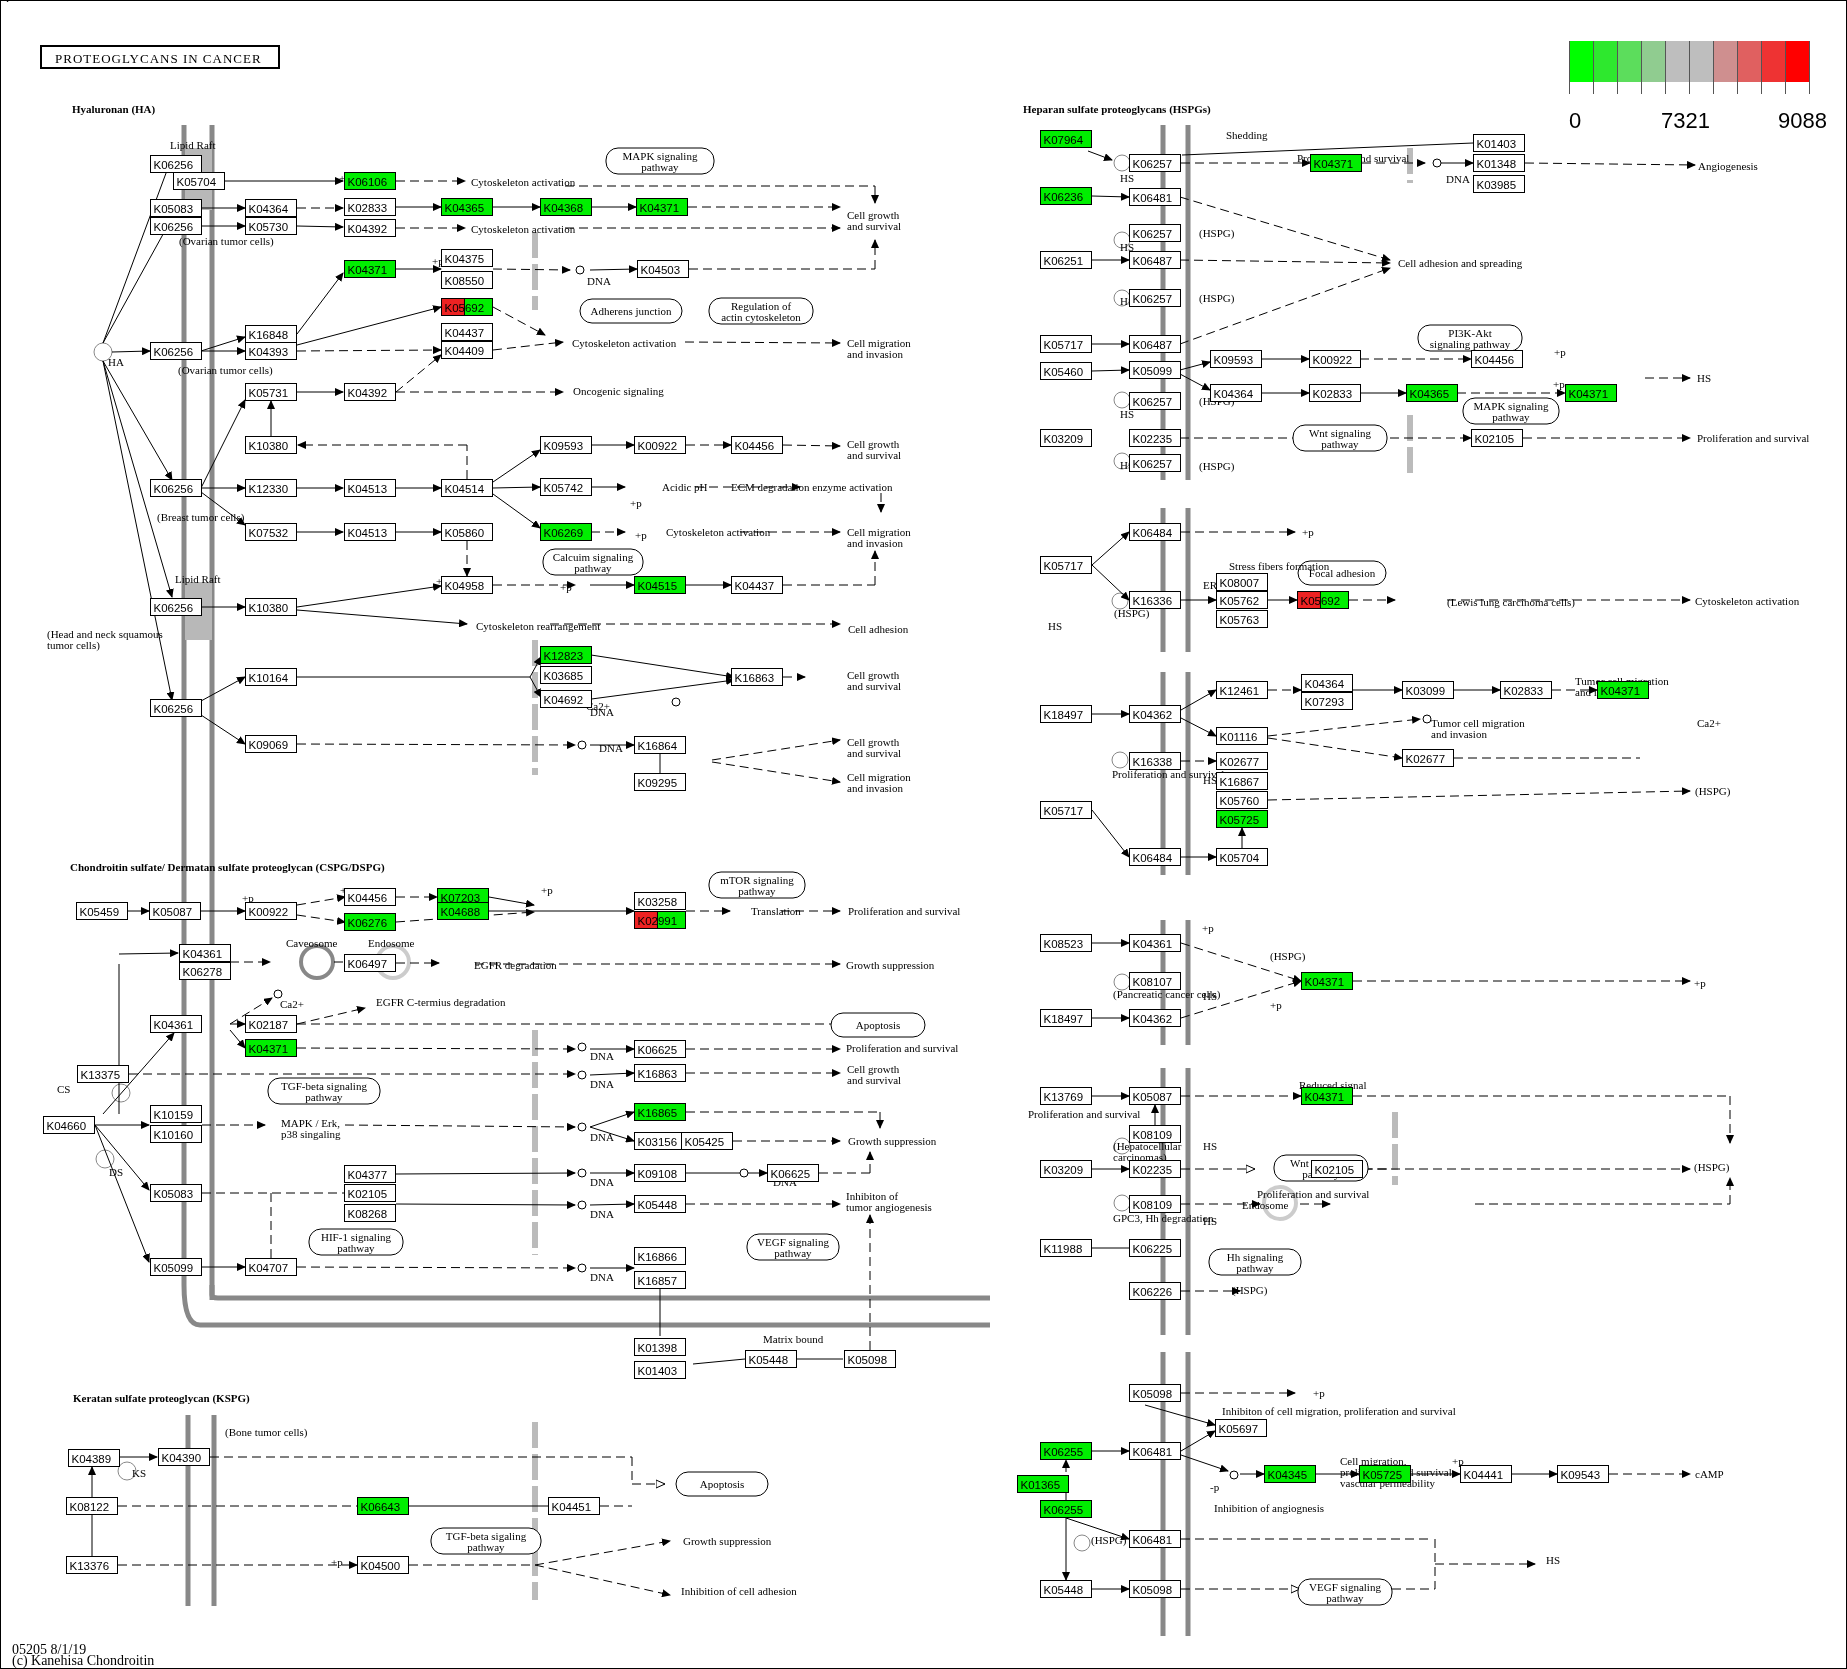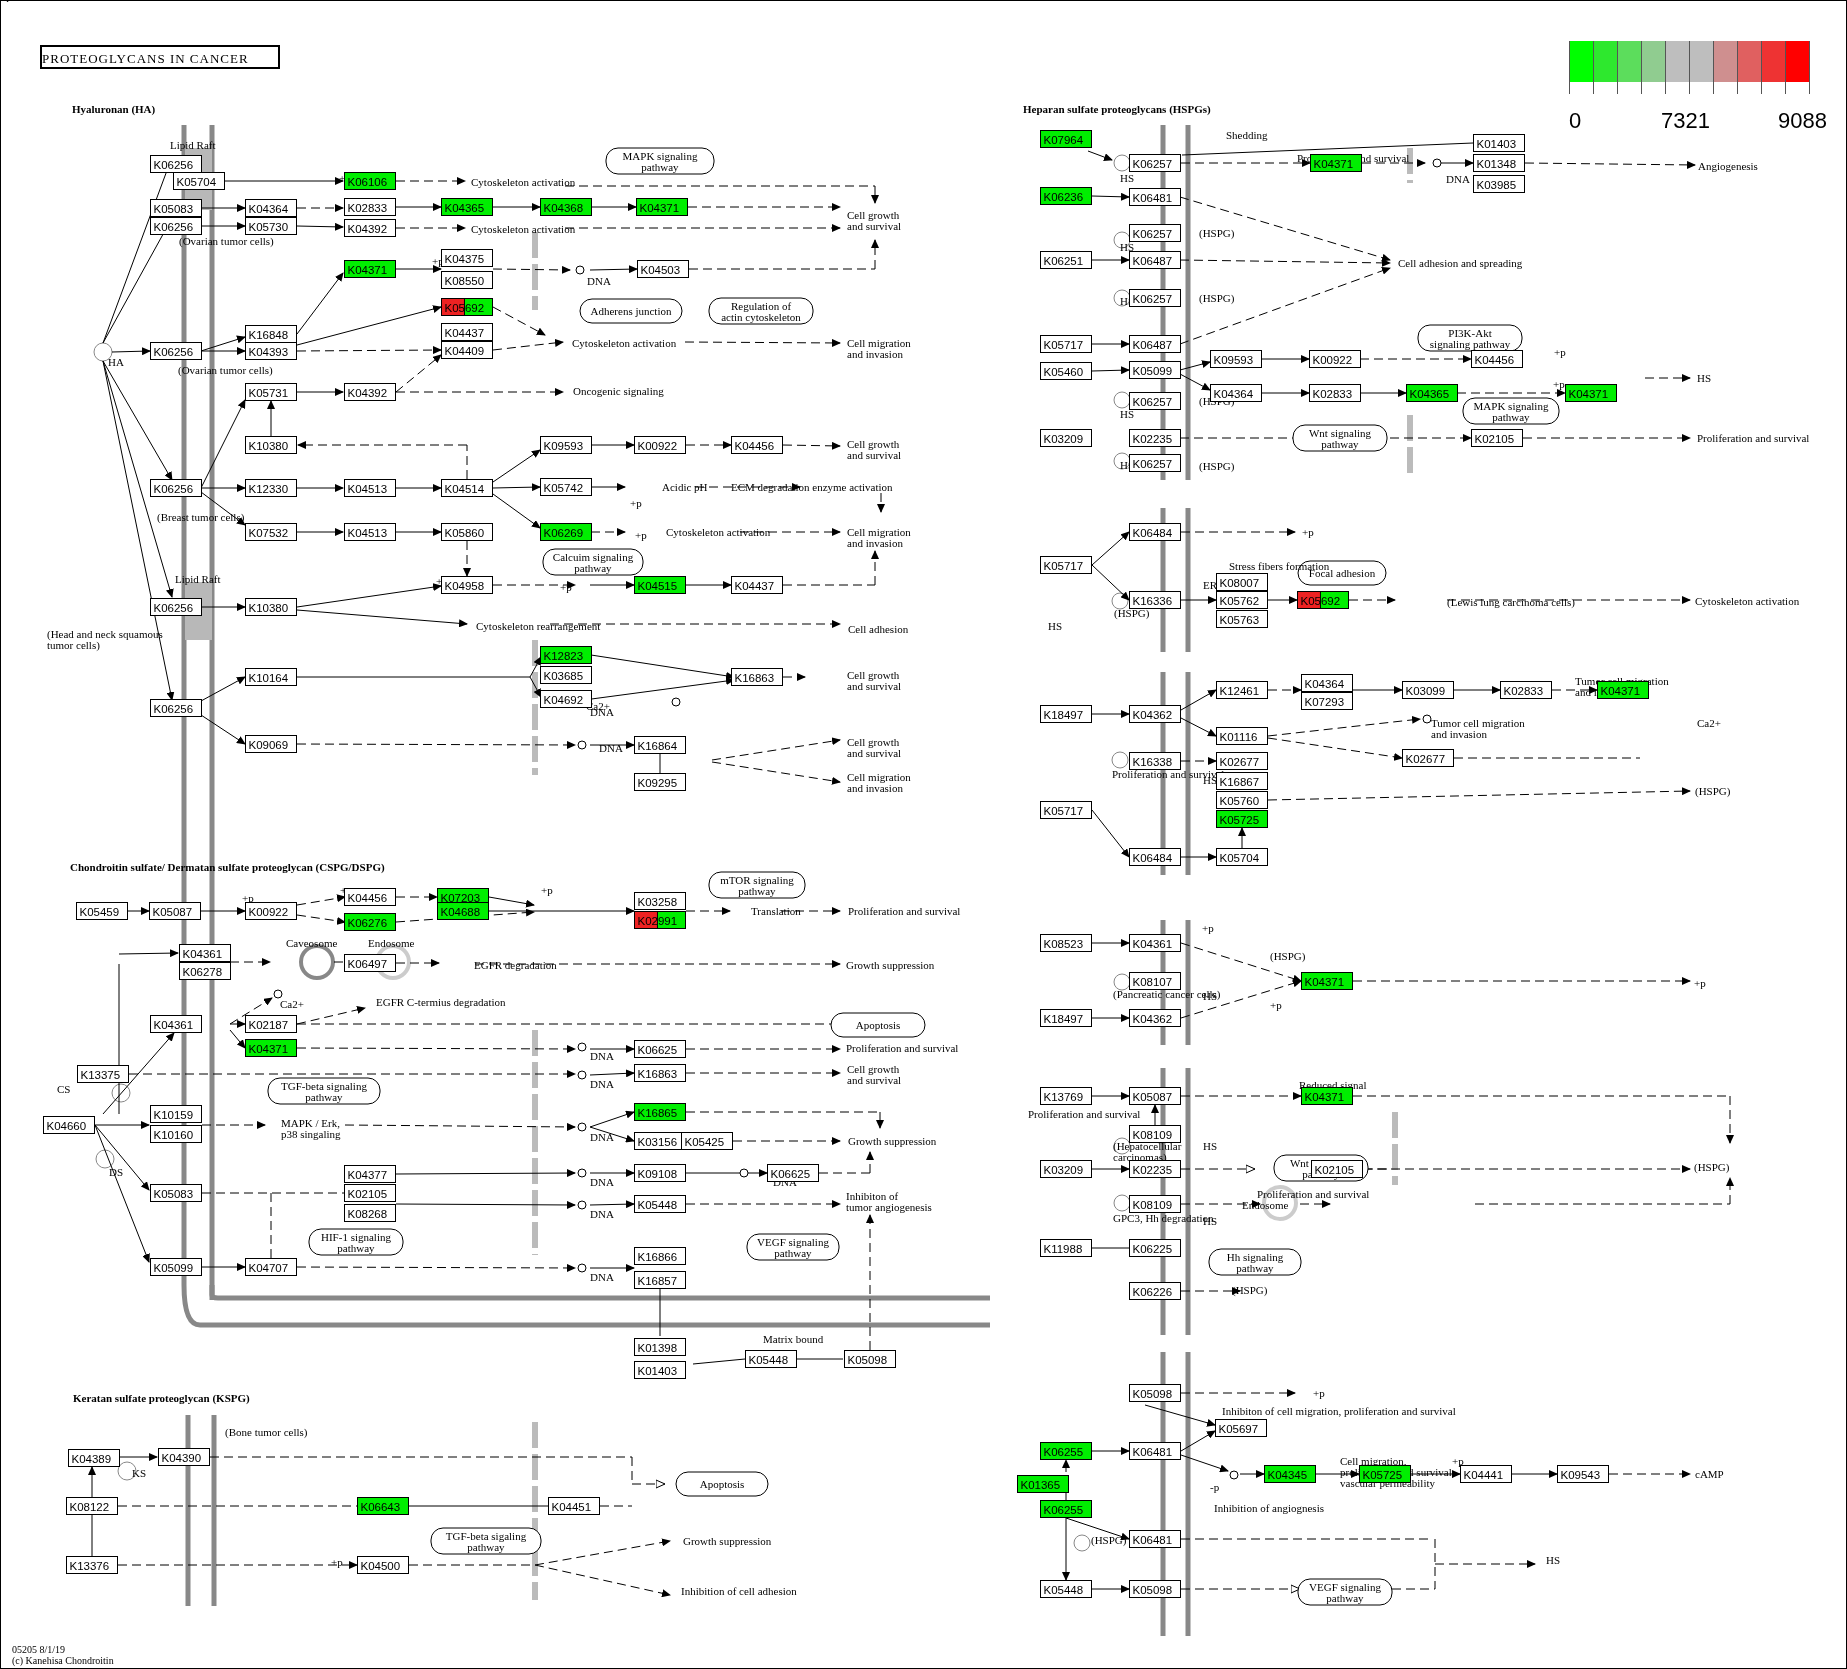--- a/index.html
+++ b/index.html
@@ -10,29 +10,29 @@
   .node text { font-family: "Liberation Sans", sans-serif; font-size: 11.5px; fill: #000; }
   .lbl { font-family: "Liberation Serif", serif; font-size: 11px; fill: #000; }
   .sec { font-family: "Liberation Serif", serif; font-size: 11px; font-weight: bold; fill: #000; }
   .pw rect { fill: #fff; stroke: #000; stroke-width: 1; }
   .pw text { font-family: "Liberation Serif", serif; font-size: 11px; fill: #000; }
   .edge { stroke: #000; stroke-width: 1; fill: none; }
   .dash { stroke-dasharray: 9 5; }
   .membrane { stroke: #888; stroke-width: 5; }
   .dgray { stroke: #bbb; stroke-width: 6; stroke-dasharray: 26 6; }
   #title-box { position: absolute; left: 40px; top: 45px; width: 240px; height: 24px; border: 2px solid #000; background: #fff;
-    font-family: "Liberation Serif", serif; font-size: 13px; letter-spacing: 1px; line-height: 24px; box-sizing: border-box; }
+    font-family: "Liberation Serif", serif; font-size: 13px; letter-spacing: 1px; line-height: 24px; padding-left: 13px; box-sizing: border-box; }
   #legend { position: absolute; left: 1569px; top: 41px; }
   #legend .bar { display: flex; border-right: 1px solid #555; }
   #legend .cell { width: 23px; height: 41px; border-left: 1px solid #555; }
   #legend .ticks { display: flex; height: 12px; }
   #legend .tk { width: 23px; border-left: 1px solid #555; }
   #legend .nums { position: relative; height: 30px; font-family: "Liberation Sans", sans-serif; font-size: 22px; margin-top: 14px; }
   #legend .nums span { position: absolute; top: 0; }
-  #footer { position: absolute; left: 12px; top: 1644px; font-family: "Liberation Serif", serif; font-size: 10px; line-height: 11px; }
+  #footer { position: absolute; left: 12px; top: 1644px; font-family: "Liberation Serif", serif; font-size: 14px; line-height: 11px; }
 </style>
 </head>
 <body>
 
 <div id="frame"></div>
 <div id="title-box">PROTEOGLYCANS IN CANCER</div>
 
 <div id="legend">
   <div class="bar" id="legend-bar">
       <div class="cell" style="background: rgb(0, 255, 0);"></div>

